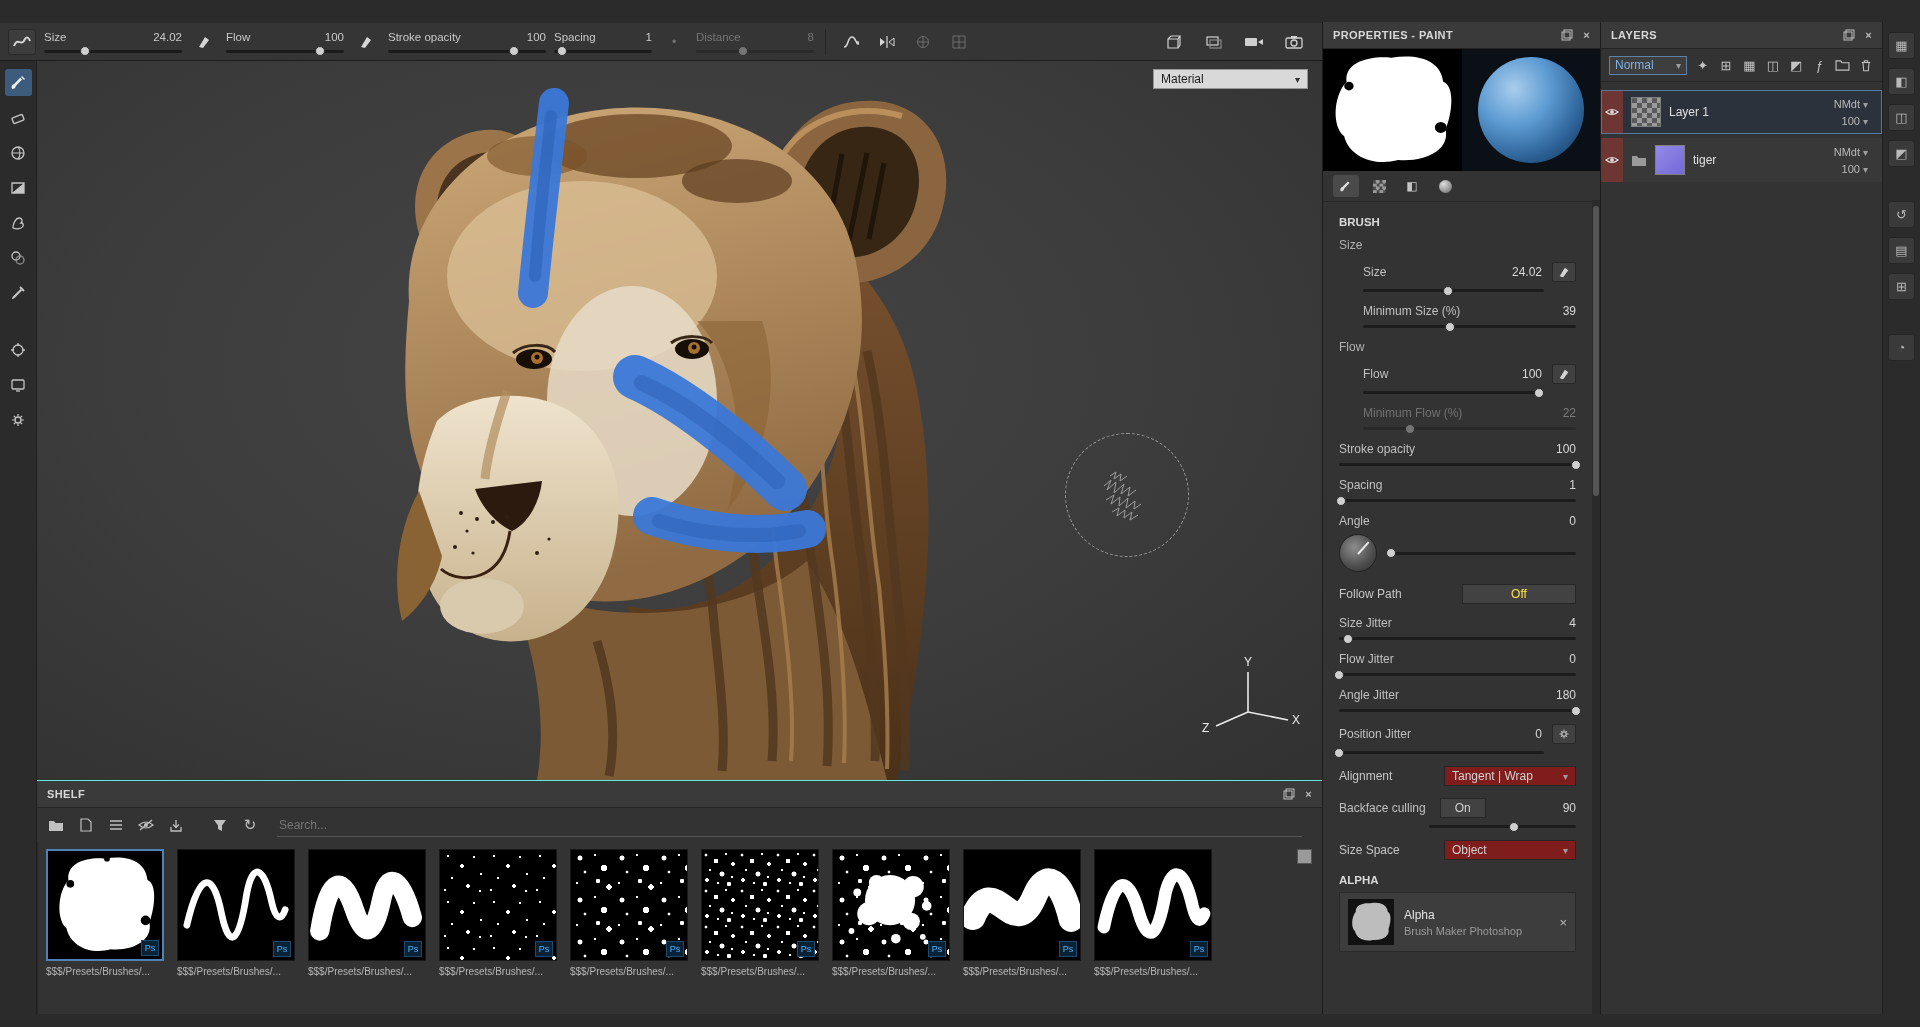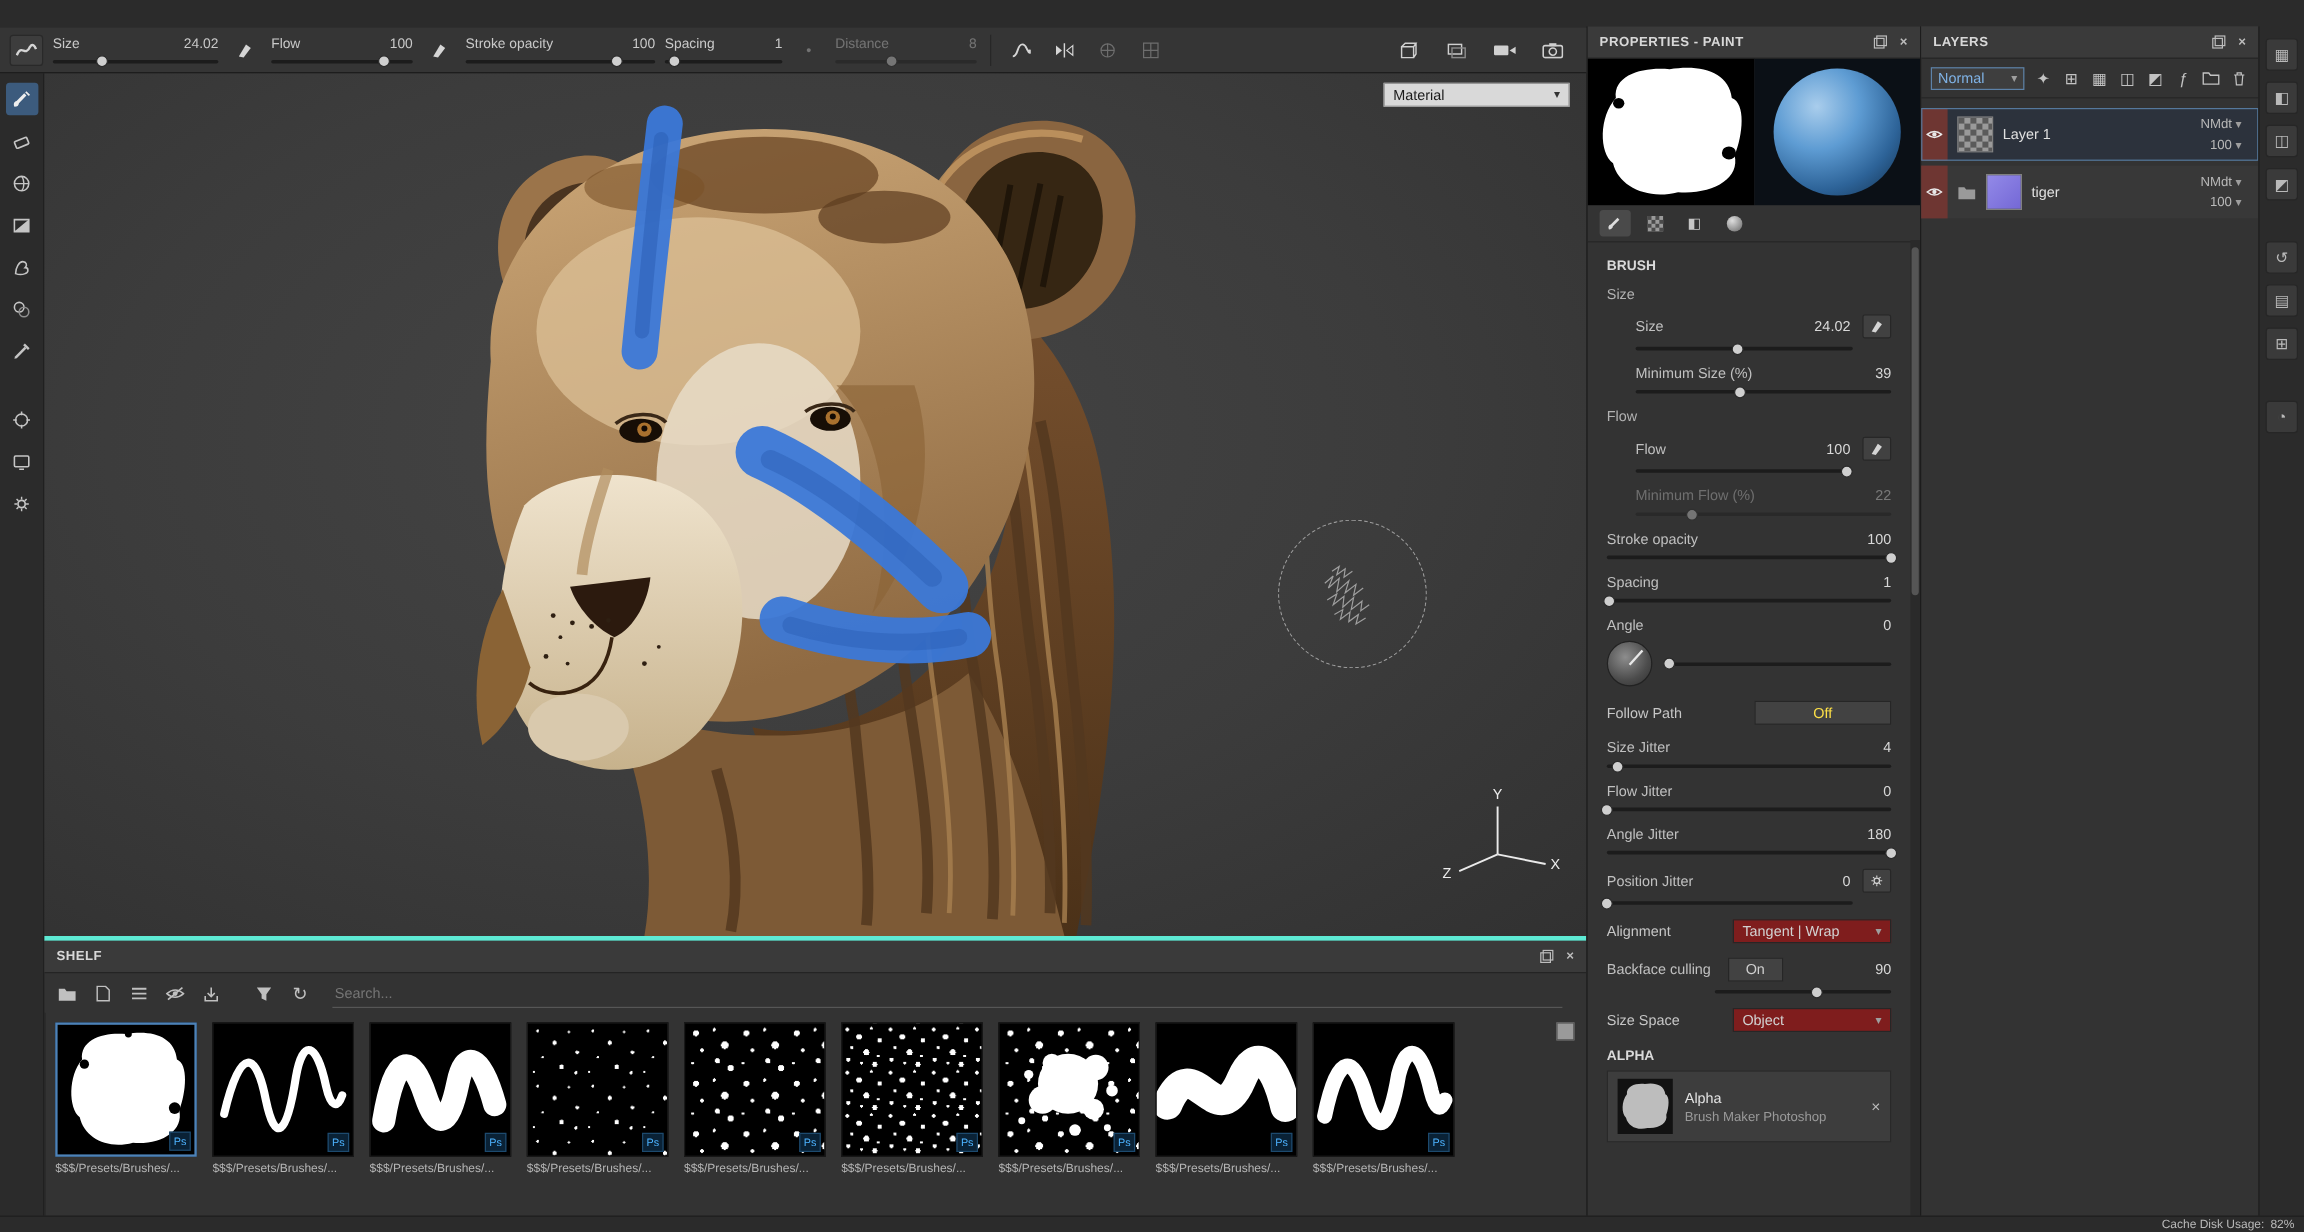--- a/index.html
+++ b/index.html
@@ -45,21 +45,21 @@
                color:#1b1b1b;border:1px solid #979797;display:flex;align-items:center;
                justify-content:space-between;padding:0 7px;font-size:12px;box-sizing:border-box;}
   .material-dd .caret{color:#333;}
   .brush-cursor{position:absolute;left:1028px;top:372px;width:124px;height:124px;border:1.5px dashed #9a9a9a;
                 border-radius:50%;box-sizing:border-box;}
   .axis-gizmo{position:absolute;right:22px;bottom:44px;}
   .axis-gizmo text{font-size:12px;fill:#ececec;}
 
   
   .shelf{position:absolute;left:37px;top:780px;width:1285px;height:234px;background:#333;
-         border-top:4px solid #5eead4;box-sizing:border-box;}
+         border-top:1px solid #5eead4;box-sizing:border-box;}
   .panel-header{height:26px;background:#3a3a3a;border-bottom:1px solid #242424;display:flex;
                 align-items:center;padding:0 10px;font-size:11px;font-weight:bold;
                 letter-spacing:.4px;color:#d8d8d8;}
   .header-icons{margin-left:auto;display:flex;gap:10px;align-items:center;color:#bdbdbd;}
   .shelf-toolbar{height:34px;display:flex;align-items:center;padding:0 8px;gap:8px;}
   .sicon{width:22px;height:20px;display:flex;align-items:center;justify-content:center;}
   .shelf-search{flex:1;margin:0 12px 0 8px;background:transparent;border:none;outline:none;
                 border-bottom:1px solid #565656;height:20px;color:#b9b9b9;font-size:12px;
                 font-family:"Liberation Sans",sans-serif;}
   .shelf-body{position:absolute;top:60px;bottom:0;left:0;right:0;display:flex;}
@@ -997,18 +997,14 @@
     <div class="ric">◫</div>
     <div class="ric">◩</div>
     <div class="rgap"></div>
     <div class="ric">↺</div>
     <div class="ric">▤</div>
     <div class="ric">⊞</div>
     <div class="rgap"></div>
     <div class="ric">◔</div>
   </div>
 
-  <div class="statusbar">
-    <span>Cache Disk Usage:</span>
-    <span>82%</span>
-  </div>
 
 </div>
 
 </body></html>

